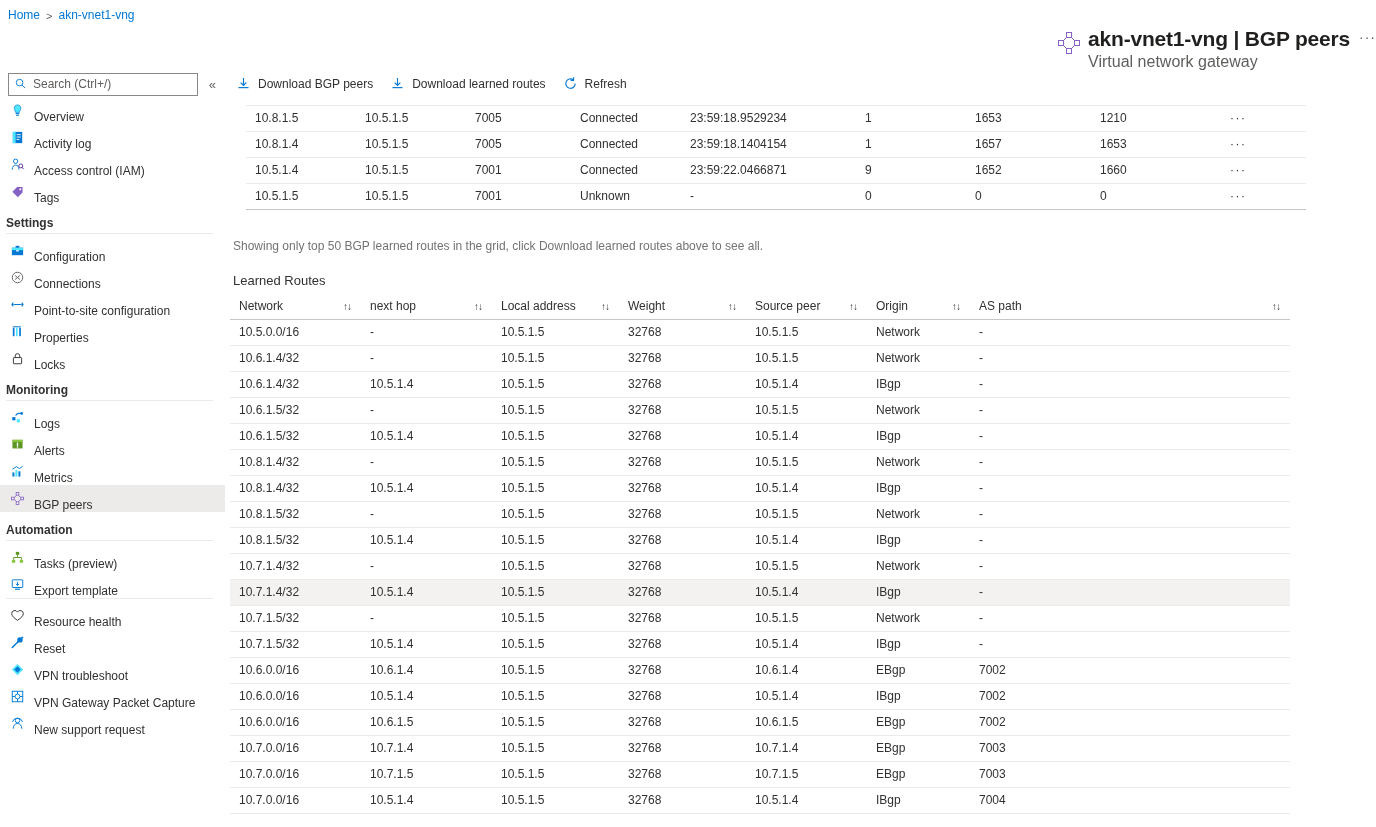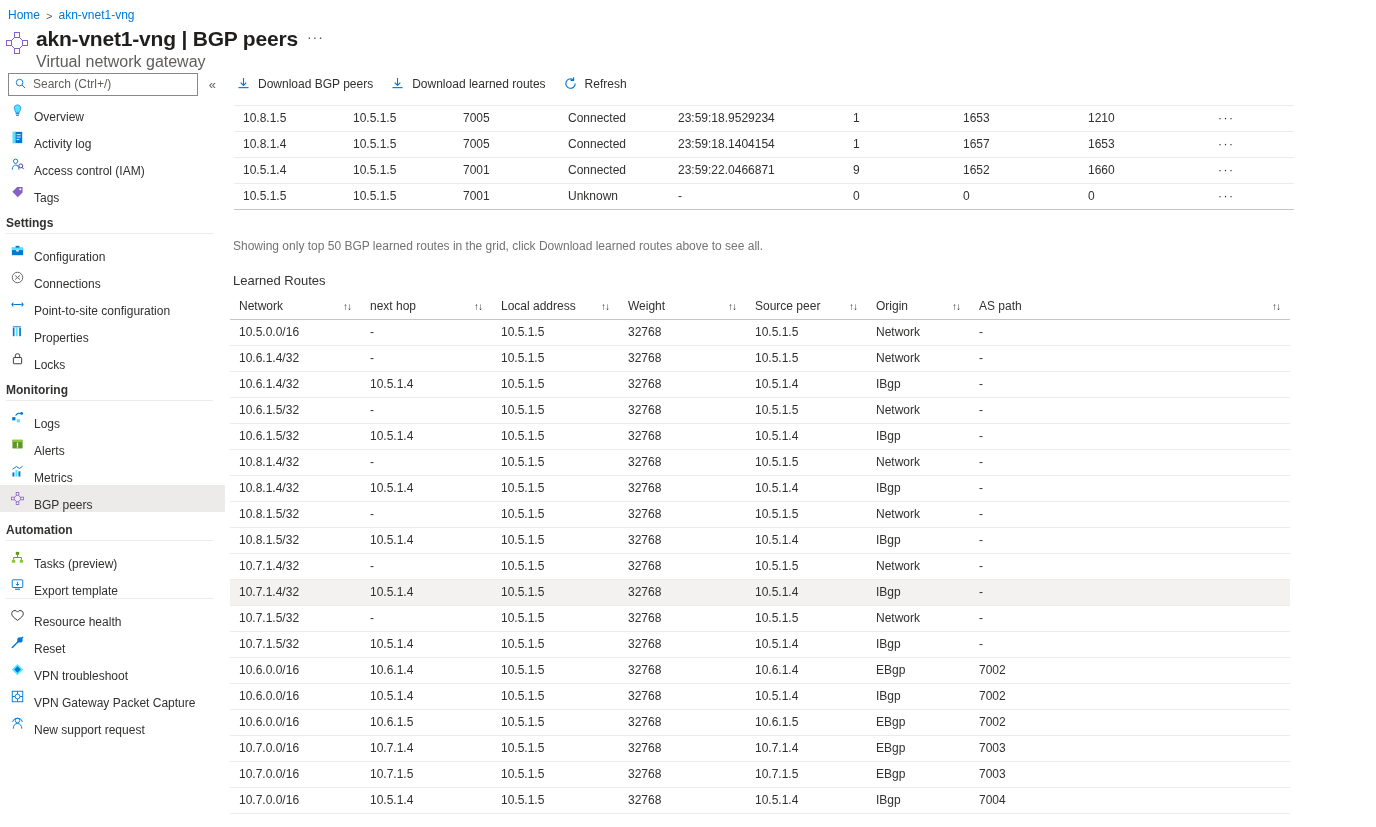--- a/index.html
+++ b/index.html
@@ -21,22 +21,23 @@
     align-items: flex-end;
     gap: 6px;
   }
   .crumb-link { color: #0078d4; cursor: pointer; }
   .crumb-sep { color: #605e5c; font-size: 11px; }
 
   
   #title-area {
     display: flex;
     align-items: flex-start;
-    padding: 4px 0 0 4px;
+    padding: 4px 0 0 12px;
     height: 44px;
+    justify-content: flex-end;
   }
   #resource-icon {
     width: 26px; height: 28px;
     margin: 4px 6px 0 0;
     flex: 0 0 auto;
   }
   .title-texts { display: flex; flex-direction: column; }
   .title-row { display: flex; align-items: center; gap: 9px; }
   #page-title {
     font-size: 21px;
@@ -168,21 +169,21 @@
   }
   .grid tr { border-bottom: 1px solid #edebe9; }
   .grid td { height: 26px; }
 
   #peers-clip {
     height: 123px;
     overflow: hidden;
     position: relative;
     margin-top: 2px;
   }
-  #peers-inner { position: absolute; top: -19px; left: 4px; }
+  #peers-inner { position: absolute; top: -19px; left: 16px; }
   #peers-table { width: 1060px; }
   #peers-table tr:last-child { border-bottom: 1px solid #c8c6c4; }
   .peers-ellipsis {
     color: #605e5c;
     letter-spacing: 1.5px;
     font-size: 12px;
     cursor: pointer;
     text-align: left;
   }
 

